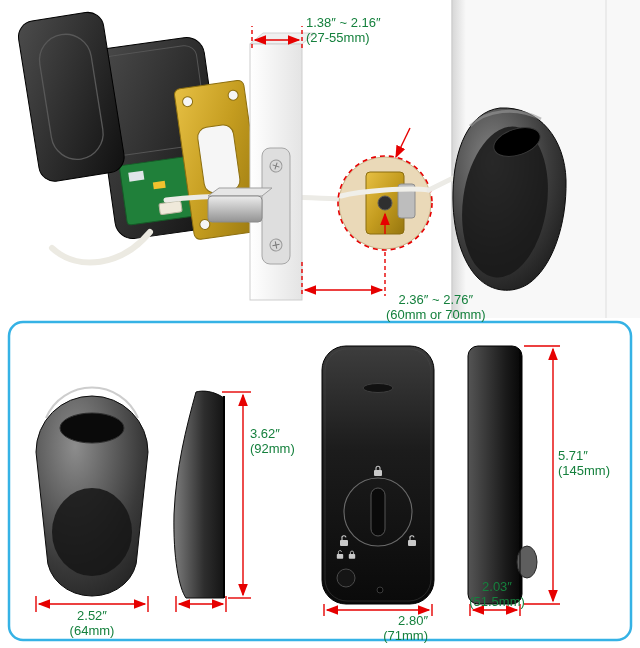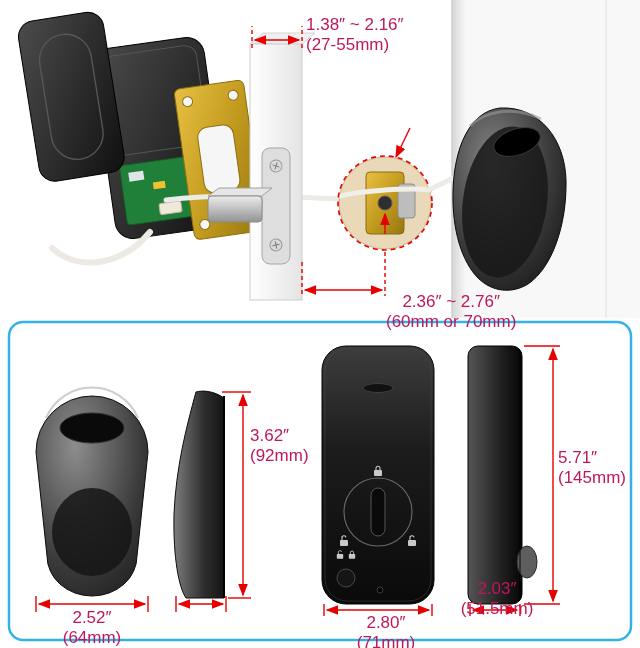--- a/index.html
+++ b/index.html
@@ -2,21 +2,21 @@
 <html><head>
 <meta charset="utf-8">
 <style>
   html,body{margin:0;padding:0;background:#fff;}
   .canvas{
     position:relative;width:640px;height:648px;background:#ffffff;
     font-family:"Liberation Sans",sans-serif;overflow:hidden;
   }
   svg{position:absolute;left:0;top:0;}
   .label{
-    position:absolute;color:#be185d;font-size:17px;line-height:1.18;
+    position:absolute;color:#15803d;font-size:13px;line-height:1.18;
     white-space:nowrap;z-index:6;font-weight:400;
   }
   .label .v{display:block;}
   .c{text-align:center;}
 </style>
 </head>
 <body>
 
 <div class="canvas">
 
@@ -250,21 +250,21 @@
   <span class="v">2.52″</span>
   <span class="v">(64mm)</span>
 </div>
 
 
 <div class="label" style="left:250px;top:426px;">
   <span class="v">3.62″</span>
   <span class="v">(92mm)</span>
 </div>
 
-<div class="label c" style="left:336px;top:613px;width:100px;">
+<div class="label c" style="left:328px;top:613px;width:100px;text-align:right;">
   <span class="v">2.80″</span>
   <span class="v">(71mm)</span>
 </div>
 
 <div class="label c" style="left:445px;top:579px;width:104px;">
   <span class="v">2.03″</span>
   <span class="v">(51.5mm)</span>
 </div>
 
 <div class="label" style="left:558px;top:448px;">

